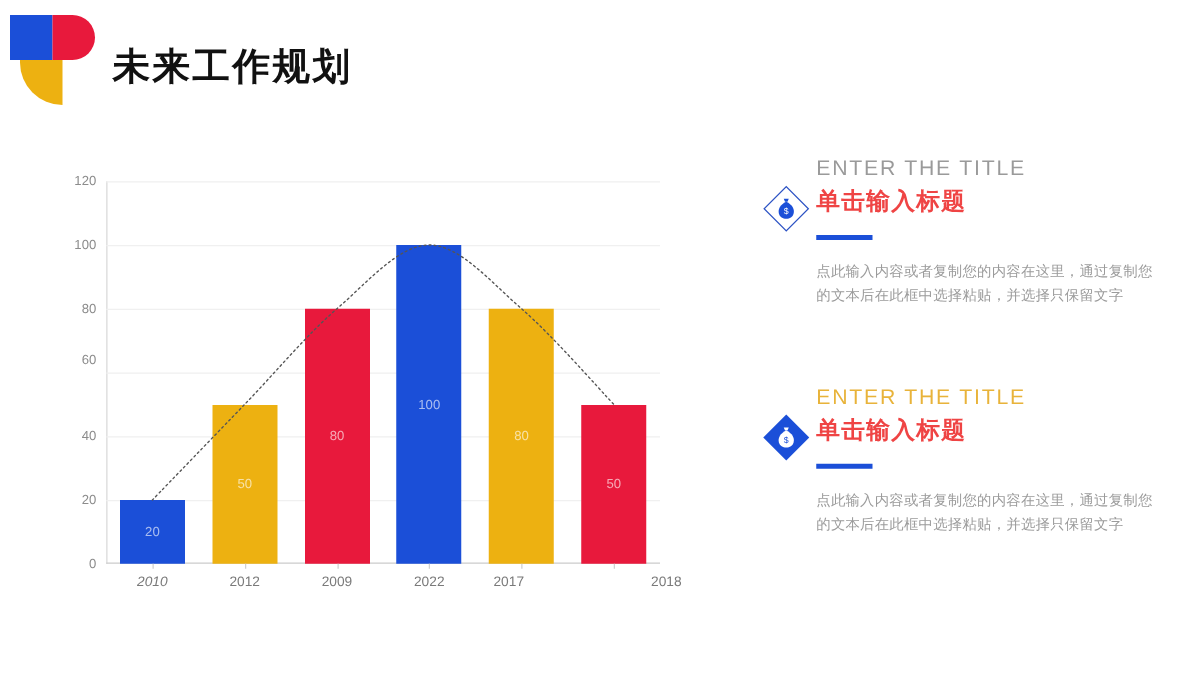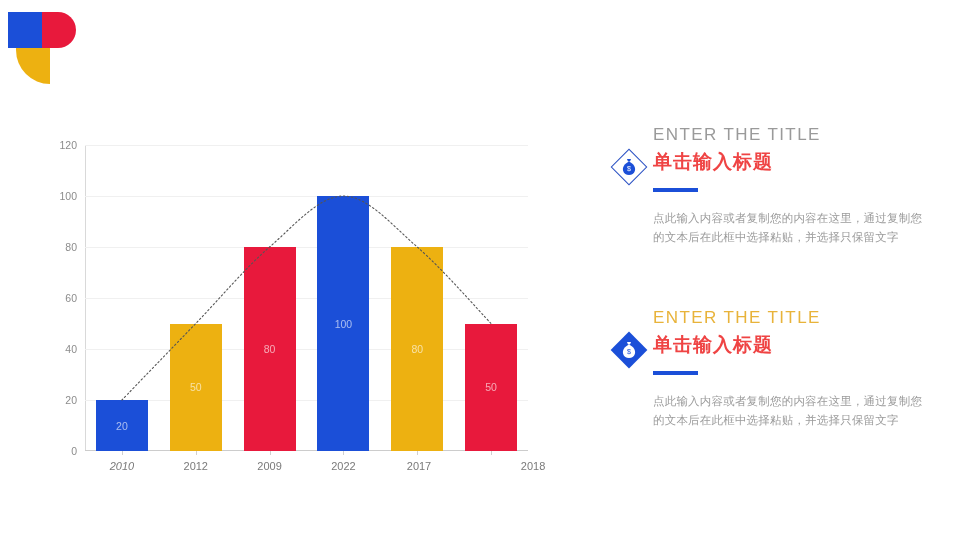--- a/index.html
+++ b/index.html
@@ -121,38 +121,39 @@
 <body>
 
 <div id="slide">
 
   <div id="logo">
     <div class="logo-blue"></div>
     <div class="logo-red"></div>
     <div class="logo-yellow"></div>
   </div>
 
+  <div id="page-title">未来工作规划</div>
 
   <div id="chart-card">
     <div id="chart-plot">
       <div class="axis-y-line"></div>
       <div class="axis-x-line"></div>
       <div id="grid-layer">
           <div class="gridline" style="top: 255px;"></div>
           <div class="gridline" style="top: 204px;"></div>
           <div class="gridline" style="top: 153px;"></div>
           <div class="gridline" style="top: 102px;"></div>
           <div class="gridline" style="top: 51px;"></div>
           <div class="gridline" style="top: 0px;"></div>
         </div>
       <div id="ytick-layer">
           <div class="ytick" style="top: 306px;">0</div>
           <div class="ytick" style="top: 255px;">20</div>
           <div class="ytick" style="top: 204px;">40</div>
-          <div class="ytick" style="top: 153px;">60</div>
+          <div class="ytick" style="top: 143px;">60</div>
           <div class="ytick" style="top: 102px;">80</div>
           <div class="ytick" style="top: 51px;">100</div>
           <div class="ytick" style="top: 0px;">120</div>
         </div>
       <div id="bars-layer">
           <div class="bar" style="left: 10.9167px; width: 52px; height: 51px; background: rgb(27, 79, 216);">
             <div class="bar-label">20</div>
           </div>
           <div class="bar" style="left: 84.75px; width: 52px; height: 127.5px; background: rgb(237, 177, 17);">
             <div class="bar-label">50</div>
@@ -175,21 +176,21 @@
         </svg>
       <div id="xtick-layer">
           <div class="xlabel" style="left: 36.9167px; font-style: italic;">2010</div>
           <div class="xtick-mark" style="left: 36.9167px;"></div>
           <div class="xlabel" style="left: 110.75px;">2012</div>
           <div class="xtick-mark" style="left: 110.75px;"></div>
           <div class="xlabel" style="left: 184.583px;">2009</div>
           <div class="xtick-mark" style="left: 184.583px;"></div>
           <div class="xlabel" style="left: 258.417px;">2022</div>
           <div class="xtick-mark" style="left: 258.417px;"></div>
-          <div class="xlabel" style="left: 334px;">2017</div>
+          <div class="xlabel" style="left: 322px;">2017</div>
           <div class="xtick-mark" style="left: 332.25px;"></div>
           <div class="xlabel" style="left: 406.083px; margin-left: 42px;">2018</div>
           <div class="xtick-mark" style="left: 406.083px;"></div>
         </div>
     </div>
   </div>
 
   <div class="panel" id="panel-1">
     <div class="panel-icon">
       <div class="diamond outline"></div>

